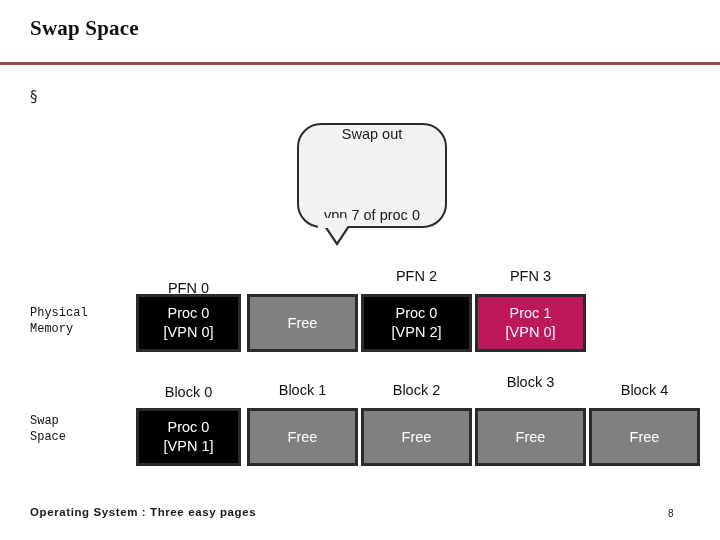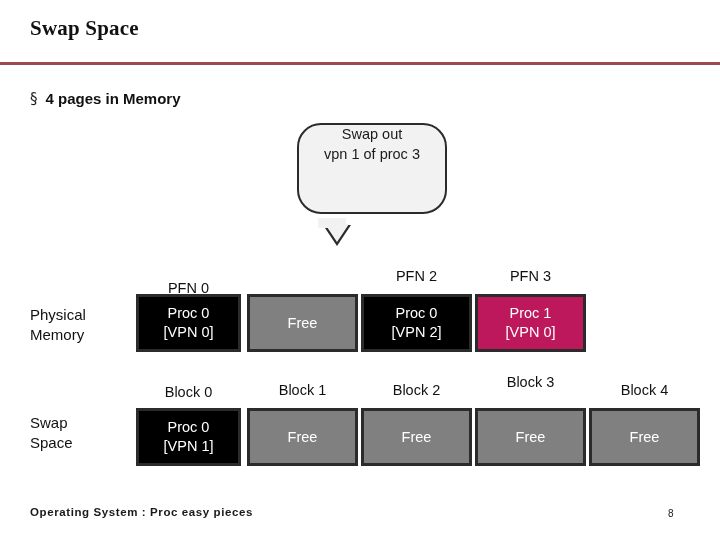--- a/index.html
+++ b/index.html
@@ -55,29 +55,29 @@
     font-weight: bold;
     color: #111111;
   }
 
   
   #callout {
     position: absolute;
     left: 297px;
     top: 123px;
     width: 150px;
-    height: 91px;
+    height: 105px;
     background: #f2f2f2;
     border: 2px solid #2b2b2b;
     border-radius: 24px;
     box-sizing: border-box;
     display: flex;
     flex-direction: column;
     align-items: center;
-    justify-content: flex-start;
+    justify-content: space-between;
     text-align: center;
     font-size: 14.5px;
     color: #1a1a1a;
     line-height: 1.35;
   }
   #callout-tail-outline {
     position: absolute;
     left: 323px;
     top: 225px;
     width: 0;
@@ -104,23 +104,24 @@
     top: 218px;
     width: 28px;
     height: 10px;
     background: #f2f2f2;
     z-index: 3;
   }
 
   
   .row-label {
     position: absolute;
-    font-size: 15px;
+    font-size: 12px;
     color: #111111;
     line-height: 1.35;
+    font-family: Liberation Mono, monospace;
   }
   #physical-memory-label { left: 30px; top: 305px; }
   #swap-space-label { left: 30px; top: 413px; }
 
   .col-head {
     position: absolute;
     font-size: 14.5px;
     color: #111111;
     text-align: center;
   }
@@ -162,28 +163,27 @@
   }
 </style>
 </head>
 <body>
 
 <div id="slide-title">Swap Space</div>
 <div id="title-rule"></div>
 
 <div id="bullet-row">
   <span id="bullet-marker">§</span>
-  <span id="bullet-text">4 pages in Memory</span>
 </div>
 
 <div id="callout-tail-outline"></div>
 <div id="callout-tail-fill"></div>
 <div id="callout">
   <span>Swap out</span>
-  <span>vpn 1 of proc 3</span>
+  <span>vpn 7 of proc 0</span>
 </div>
 <div id="callout-tail-cover"></div>
 
 <div class="row-label" id="physical-memory-label">
   <div>Physical</div>
   <div>Memory</div>
 </div>
 
 <div class="col-head" style="left:136px; top:268px; width:105px;margin-top:12px;">PFN 0</div>
 <div class="col-head" style="left:262px; top:268px; width:105px;margin-top:44px;">PFN 1</div>
@@ -227,14 +227,14 @@
 <div class="cell gray" style="left:361px; top:408px; width:111px; height:58px;">
   <span>Free</span>
 </div>
 <div class="cell gray" style="left:475px; top:408px; width:111px; height:58px;">
   <span>Free</span>
 </div>
 <div class="cell gray" style="left:589px; top:408px; width:111px; height:58px;">
   <span>Free</span>
 </div>
 
-<div id="footer-text">Operating System : Proc easy pieces</div>
+<div id="footer-text">Operating System : Three easy pages</div>
 <div id="page-number">8</div>
 
 </body></html>

